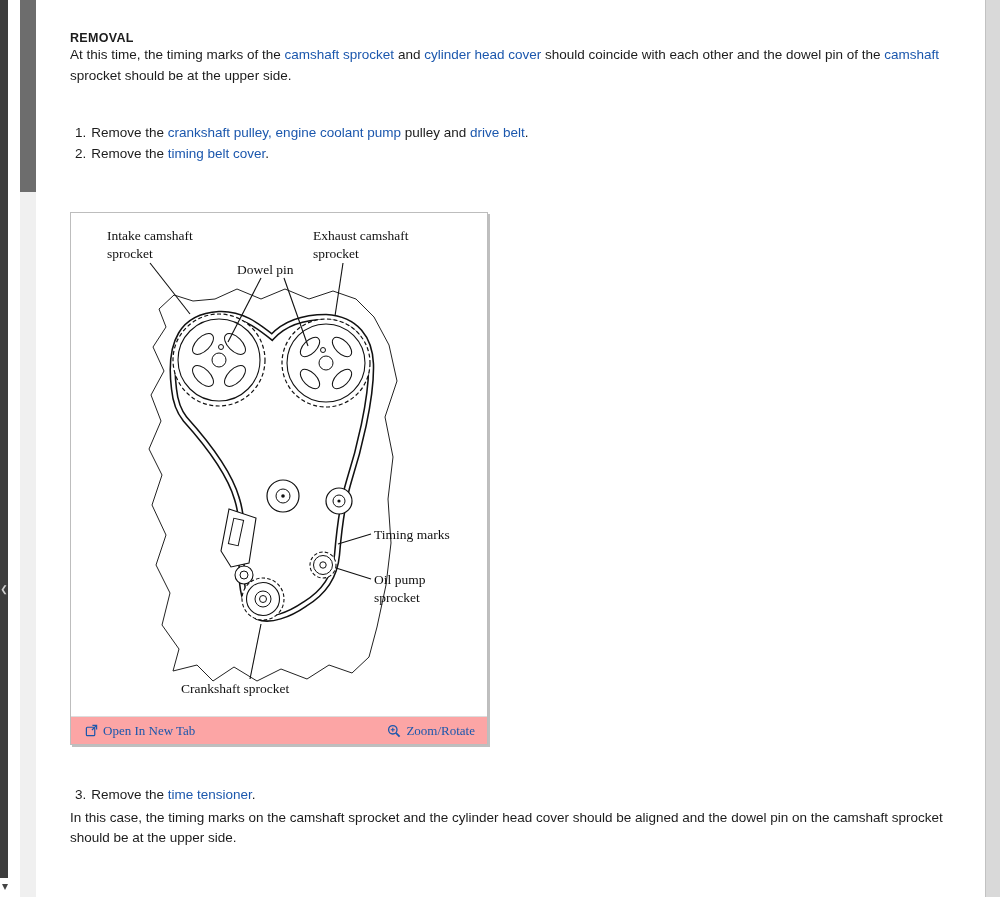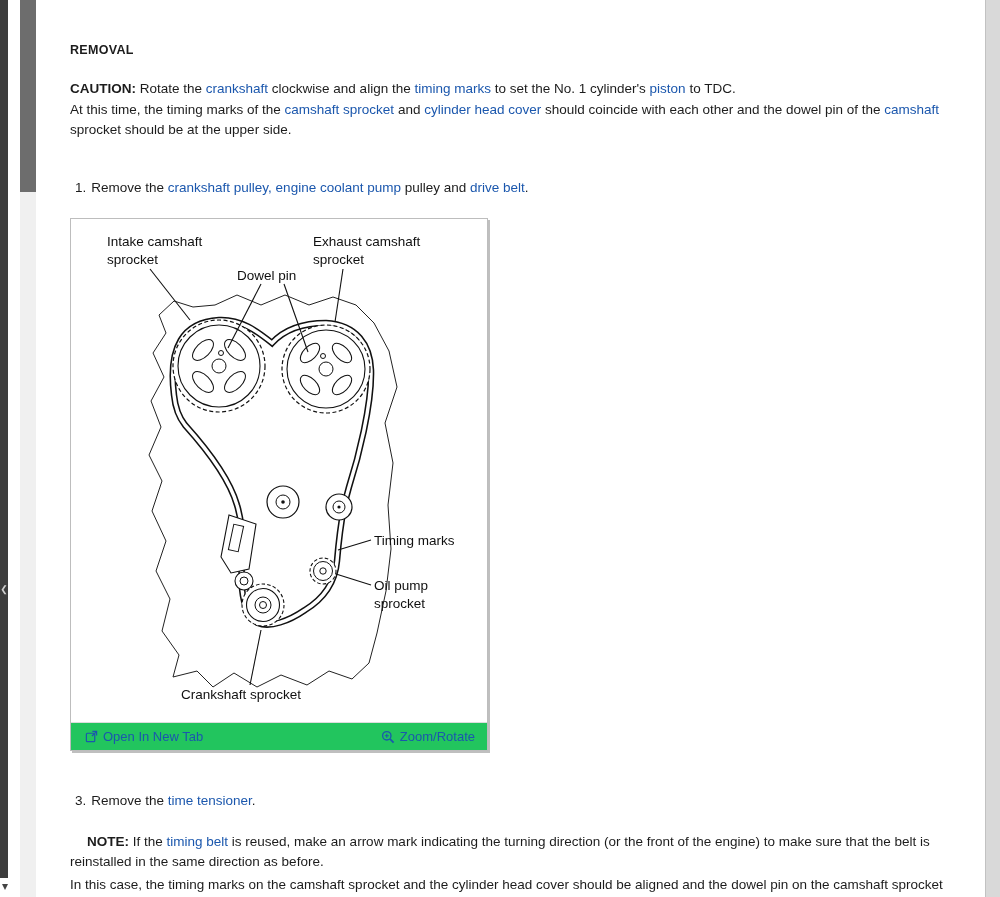--- a/index.html
+++ b/index.html
@@ -8,60 +8,62 @@
     background:#ffffff;color:#1c1c1c;
     font-family:"Liberation Sans",sans-serif;font-size:13.5px;
   }
   .left-edge{position:absolute;left:0;top:0;width:8px;height:878px;background:#3d3d3d;}
   .left-chevron{position:absolute;left:0;top:582px;width:8px;text-align:center;color:#cfcfcf;font-size:9px;line-height:14px;cursor:pointer;}
   .scroll-arrow{position:absolute;left:2px;top:879px;font-size:12px;color:#444;cursor:pointer;line-height:14px;}
   .left-track{position:absolute;left:20px;top:0;width:16px;height:897px;background:#f0f0f0;}
   .left-thumb{position:absolute;left:0;top:0;width:16px;height:192px;background:#6d6d6d;}
   .right-track{position:absolute;right:0;top:0;width:15px;height:897px;background:#d9d9d9;border-left:1px solid #c2c2c2;box-sizing:border-box;}
   .content{position:absolute;left:38px;right:15px;top:0;bottom:0;background:#fff;
-    padding:12px 30px 0 32px;overflow:hidden;box-sizing:border-box;}
+    padding:0 30px 0 32px;overflow:hidden;box-sizing:border-box;}
   .removal{font-size:12.5px;font-weight:bold;letter-spacing:.3px;margin:31px 0 0 0;}
   .para{margin:0;line-height:20.5px;}
   .caution1{margin-top:22px;}
   .seg-link{color:var(--link,#1b57ad);cursor:pointer;}
   .seg-bold{font-weight:bold;}
   .steps{margin-top:37px;}
   .step{line-height:20.5px;padding-left:5px;}
   .step-num{margin-right:5px;}
-  .figure{width:418px;margin-top:20px;border:1px solid #bdbdbd;box-shadow:2px 2px 0 #bfbfbf;background:#fff;box-sizing:border-box;}
+  .figure{width:418px;margin-top:48px;border:1px solid #bdbdbd;box-shadow:2px 2px 0 #bfbfbf;background:#fff;box-sizing:border-box;font-family:Liberation Serif, serif;}
   .figure-canvas{display:block;width:416px;height:503px;}
   .figure-canvas text{font-size:13.5px;fill:#101010;}
   .figure-canvas line{stroke:#101010;stroke-width:1.1;}
-  .figure-footer{height:27px;background:#22c55e;border-top:1px solid #ddd;display:flex;align-items:center;justify-content:space-between;padding:0 12px 0 14px;font-size:13px;}
+  .figure-footer{height:27px;background:#fca5a5;border-top:1px solid #ddd;display:flex;align-items:center;justify-content:space-between;padding:0 12px 0 14px;font-size:13px;}
   .fig-link{display:flex;align-items:center;gap:5px;color:var(--link,#1b57ad);cursor:pointer;}
   .step3{margin-top:40px;}
   .note{margin-top:20px;text-indent:17px;line-height:20.5px;}
   .clipped{margin-top:2px;line-height:20.5px;}
 </style>
 </head>
 <body>
 
 <div class="left-edge"></div>
 <div class="left-chevron">❮</div>
 <div class="scroll-arrow">▾</div>
 <div class="left-track">
   <div class="left-thumb"></div>
 </div>
 <div class="right-track"></div>
 
 <div class="content">
 
   <h1 class="removal">REMOVAL</h1>
 
-  <p class="para caution1"><span class="seg-bold">CAUTION:</span><span class="seg-plain"> Rotate the </span><span class="seg-link">crankshaft</span><span class="seg-plain"> clockwise and align the </span><span class="seg-link">timing marks</span><span class="seg-plain"> to set the No. 1 cylinder's </span><span class="seg-link">piston</span><span class="seg-plain"> to TDC.</span></p>
   <p class="para"><span class="seg-plain">At this time, the timing marks of the </span><span class="seg-link">camshaft sprocket</span><span class="seg-plain"> and </span><span class="seg-link">cylinder head cover</span><span class="seg-plain"> should coincide with each other and the dowel pin of the </span><span class="seg-link">camshaft</span><span class="seg-plain"> sprocket should be at the upper side.</span></p>
 
   <div class="steps">
     <div class="step">
       <span class="step-num">1.</span><span><span class="seg-plain">Remove the </span><span class="seg-link">crankshaft pulley, engine coolant pump</span><span class="seg-plain"> pulley and </span><span class="seg-link">drive belt</span><span class="seg-plain">.</span></span>
+    </div>
+    <div class="step">
+      <span class="step-num">2.</span><span><span class="seg-plain">Remove the </span><span class="seg-link">timing belt cover</span><span class="seg-plain">.</span></span>
     </div>
   </div>
 
   <div class="figure">
     <svg class="figure-canvas" viewBox="0 0 416 503">
 
       <path d="M122,88 L103,82 L88,96 L95,114 L82,134 L93,158 L80,182 L90,208 L78,236 L91,262 L81,292 L95,322 L85,352 L99,380 L91,412 L108,436 L102,458 L126,452 L142,468 L163,454 L186,468 L210,456 L236,466 L258,452 L281,460 L298,444 L306,414 L315,372 L320,330 L317,286 L322,244 L314,204 L326,168 L318,132 L303,104 L285,86 L262,78 L238,86 L214,76 L190,86 L166,76 L144,86 Z" fill="none" stroke="#222" stroke-width="1"></path>
 
       <path d="M103,176 C97,128 112,103 148,101 C170,100 186,112 201,124 C214,110 233,104 255,104 C286,106 299,126 300,151 C301,186 287,240 278,268 C272,288 268,318 266,342 C264,364 252,380 234,391 C218,402 199,409 187,404 C173,397 169,372 171,344 C172,322 171,302 166,286 C158,258 132,226 114,206 C106,196 104,186 103,176 Z" fill="none" stroke="#111" stroke-width="6.5"></path>
       <path d="M103,176 C97,128 112,103 148,101 C170,100 186,112 201,124 C214,110 233,104 255,104 C286,106 299,126 300,151 C301,186 287,240 278,268 C272,288 268,318 266,342 C264,364 252,380 234,391 C218,402 199,409 187,404 C173,397 169,372 171,344 C172,322 171,302 166,286 C158,258 132,226 114,206 C106,196 104,186 103,176 Z" fill="none" stroke="#fff" stroke-width="3.4"></path>
@@ -140,17 +142,16 @@
         </svg>
         <span>Zoom/Rotate</span>
       </span>
     </div>
   </div>
 
   <div class="step step3">
     <span class="step-num">3.</span><span><span class="seg-plain">Remove the </span><span class="seg-link">time tensioner</span><span class="seg-plain">.</span></span>
   </div>
 
-  <p class="para note"><span class="seg-bold">NOTE:</span><span class="seg-plain"> If the </span><span class="seg-link">timing belt</span><span class="seg-plain"> is reused, make an arrow mark indicating the turning direction (or the front of the engine) to make sure that the belt is reinstalled in the same direction as before.</span></p>
 
   <p class="para clipped">In this case, the timing marks on the camshaft sprocket and the cylinder head cover should be aligned and the dowel pin on the camshaft sprocket should be at the upper side.</p>
 
 </div>
 
 </body></html>

